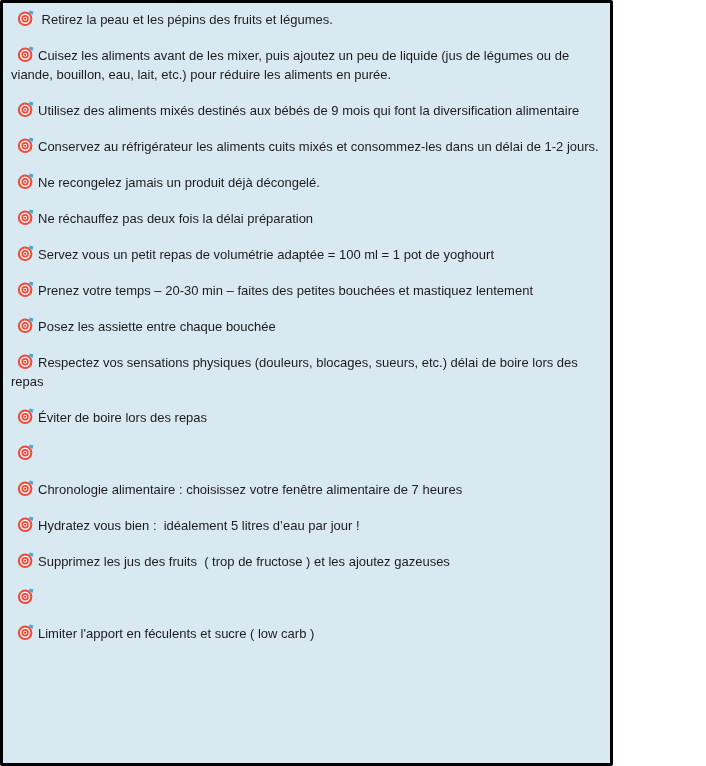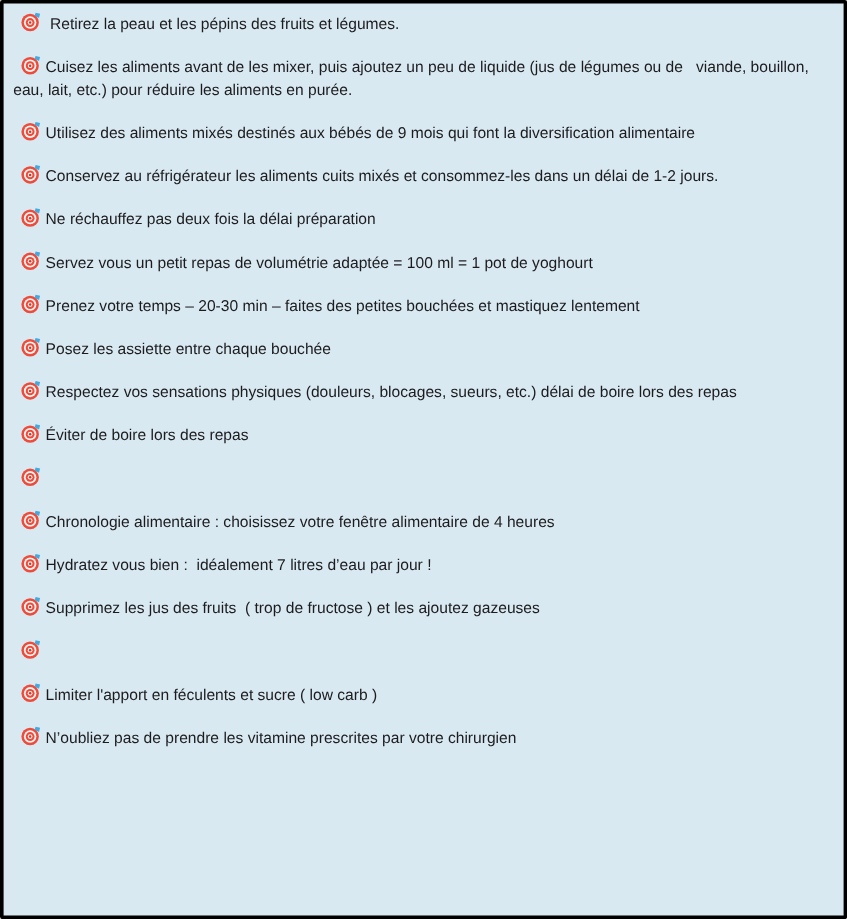--- a/index.html
+++ b/index.html
@@ -13,21 +13,21 @@
   }
   * { box-sizing: border-box; }
   html, body { margin: 0; padding: 0; }
   body {
     width: 706px;
     height: 766px;
     background: #ffffff;
     font-family: "Liberation Sans", sans-serif;
   }
   .page {
-    width: 706px;
+    width: 613px;
     height: 766px;
     background: var(--bg);
     border: 3px solid var(--border);
     border-radius: 2px;
     padding: 7px 2px 0 8px;
     overflow: hidden;
   }
   .item {
     margin: 0 0 17px 0;
     font-size: 13px;
@@ -81,20 +81,28 @@
 
   <p class="item"><span class="target-icon"><svg viewBox="0 0 18 18" xmlns="http://www.w3.org/2000/svg">
             <circle cx="8.6" cy="9.3" r="7.7" style="fill:var(--ring)"></circle>
             <circle cx="8.6" cy="9.3" r="5.5" style="fill:var(--ring-gap)"></circle>
             <circle cx="8.6" cy="9.3" r="3.9" style="fill:var(--ring)"></circle>
             <circle cx="8.6" cy="9.3" r="2.1" style="fill:var(--ring-gap)"></circle>
             <circle cx="8.6" cy="9.3" r="1.1" style="fill:var(--center)"></circle>
             <polygon points="13.4,0.6 17.4,1.5 16.4,5.2 12.6,3.2" style="fill:var(--dart)"></polygon>
           </svg></span><span class="item-text">Conservez au réfrigérateur les aliments cuits mixés et consommez-les dans un délai de 1-2 jours.</span></p>
 
+  <p class="item"><span class="target-icon"><svg viewBox="0 0 18 18" xmlns="http://www.w3.org/2000/svg">
+            <circle cx="8.6" cy="9.3" r="7.7" style="fill:var(--ring)"></circle>
+            <circle cx="8.6" cy="9.3" r="5.5" style="fill:var(--ring-gap)"></circle>
+            <circle cx="8.6" cy="9.3" r="3.9" style="fill:var(--ring)"></circle>
+            <circle cx="8.6" cy="9.3" r="2.1" style="fill:var(--ring-gap)"></circle>
+            <circle cx="8.6" cy="9.3" r="1.1" style="fill:var(--center)"></circle>
+            <polygon points="13.4,0.6 17.4,1.5 16.4,5.2 12.6,3.2" style="fill:var(--dart)"></polygon>
+          </svg></span><span class="item-text">Ne recongelez jamais un produit déjà décongelé.</span></p>
 
   <p class="item"><span class="target-icon"><svg viewBox="0 0 18 18" xmlns="http://www.w3.org/2000/svg">
             <circle cx="8.6" cy="9.3" r="7.7" style="fill:var(--ring)"></circle>
             <circle cx="8.6" cy="9.3" r="5.5" style="fill:var(--ring-gap)"></circle>
             <circle cx="8.6" cy="9.3" r="3.9" style="fill:var(--ring)"></circle>
             <circle cx="8.6" cy="9.3" r="2.1" style="fill:var(--ring-gap)"></circle>
             <circle cx="8.6" cy="9.3" r="1.1" style="fill:var(--center)"></circle>
             <polygon points="13.4,0.6 17.4,1.5 16.4,5.2 12.6,3.2" style="fill:var(--dart)"></polygon>
           </svg></span><span class="item-text">Ne réchauffez pas deux fois la délai préparation</span></p>
 
@@ -152,30 +160,30 @@
             <polygon points="13.4,0.6 17.4,1.5 16.4,5.2 12.6,3.2" style="fill:var(--dart)"></polygon>
           </svg></span></p>
 
   <p class="item"><span class="target-icon"><svg viewBox="0 0 18 18" xmlns="http://www.w3.org/2000/svg">
             <circle cx="8.6" cy="9.3" r="7.7" style="fill:var(--ring)"></circle>
             <circle cx="8.6" cy="9.3" r="5.5" style="fill:var(--ring-gap)"></circle>
             <circle cx="8.6" cy="9.3" r="3.9" style="fill:var(--ring)"></circle>
             <circle cx="8.6" cy="9.3" r="2.1" style="fill:var(--ring-gap)"></circle>
             <circle cx="8.6" cy="9.3" r="1.1" style="fill:var(--center)"></circle>
             <polygon points="13.4,0.6 17.4,1.5 16.4,5.2 12.6,3.2" style="fill:var(--dart)"></polygon>
-          </svg></span><span class="item-text">Chronologie alimentaire : choisissez votre fenêtre alimentaire de 4 heures</span></p>
-
-  <p class="item"><span class="target-icon"><svg viewBox="0 0 18 18" xmlns="http://www.w3.org/2000/svg">
-            <circle cx="8.6" cy="9.3" r="7.7" style="fill:var(--ring)"></circle>
-            <circle cx="8.6" cy="9.3" r="5.5" style="fill:var(--ring-gap)"></circle>
-            <circle cx="8.6" cy="9.3" r="3.9" style="fill:var(--ring)"></circle>
-            <circle cx="8.6" cy="9.3" r="2.1" style="fill:var(--ring-gap)"></circle>
-            <circle cx="8.6" cy="9.3" r="1.1" style="fill:var(--center)"></circle>
-            <polygon points="13.4,0.6 17.4,1.5 16.4,5.2 12.6,3.2" style="fill:var(--dart)"></polygon>
-          </svg></span><span class="item-text">Hydratez vous bien :  idéalement 7 litres d’eau par jour !</span></p>
+          </svg></span><span class="item-text">Chronologie alimentaire : choisissez votre fenêtre alimentaire de 7 heures</span></p>
+
+  <p class="item"><span class="target-icon"><svg viewBox="0 0 18 18" xmlns="http://www.w3.org/2000/svg">
+            <circle cx="8.6" cy="9.3" r="7.7" style="fill:var(--ring)"></circle>
+            <circle cx="8.6" cy="9.3" r="5.5" style="fill:var(--ring-gap)"></circle>
+            <circle cx="8.6" cy="9.3" r="3.9" style="fill:var(--ring)"></circle>
+            <circle cx="8.6" cy="9.3" r="2.1" style="fill:var(--ring-gap)"></circle>
+            <circle cx="8.6" cy="9.3" r="1.1" style="fill:var(--center)"></circle>
+            <polygon points="13.4,0.6 17.4,1.5 16.4,5.2 12.6,3.2" style="fill:var(--dart)"></polygon>
+          </svg></span><span class="item-text">Hydratez vous bien :  idéalement 5 litres d’eau par jour !</span></p>
 
   <p class="item"><span class="target-icon"><svg viewBox="0 0 18 18" xmlns="http://www.w3.org/2000/svg">
             <circle cx="8.6" cy="9.3" r="7.7" style="fill:var(--ring)"></circle>
             <circle cx="8.6" cy="9.3" r="5.5" style="fill:var(--ring-gap)"></circle>
             <circle cx="8.6" cy="9.3" r="3.9" style="fill:var(--ring)"></circle>
             <circle cx="8.6" cy="9.3" r="2.1" style="fill:var(--ring-gap)"></circle>
             <circle cx="8.6" cy="9.3" r="1.1" style="fill:var(--center)"></circle>
             <polygon points="13.4,0.6 17.4,1.5 16.4,5.2 12.6,3.2" style="fill:var(--dart)"></polygon>
           </svg></span><span class="item-text">Supprimez les jus des fruits  ( trop de fructose ) et les ajoutez gazeuses</span></p>
 
@@ -190,22 +198,14 @@
 
   <p class="item"><span class="target-icon"><svg viewBox="0 0 18 18" xmlns="http://www.w3.org/2000/svg">
             <circle cx="8.6" cy="9.3" r="7.7" style="fill:var(--ring)"></circle>
             <circle cx="8.6" cy="9.3" r="5.5" style="fill:var(--ring-gap)"></circle>
             <circle cx="8.6" cy="9.3" r="3.9" style="fill:var(--ring)"></circle>
             <circle cx="8.6" cy="9.3" r="2.1" style="fill:var(--ring-gap)"></circle>
             <circle cx="8.6" cy="9.3" r="1.1" style="fill:var(--center)"></circle>
             <polygon points="13.4,0.6 17.4,1.5 16.4,5.2 12.6,3.2" style="fill:var(--dart)"></polygon>
           </svg></span><span class="item-text">Limiter l'apport en féculents et sucre ( low carb )</span></p>
 
-  <p class="item"><span class="target-icon"><svg viewBox="0 0 18 18" xmlns="http://www.w3.org/2000/svg">
-            <circle cx="8.6" cy="9.3" r="7.7" style="fill:var(--ring)"></circle>
-            <circle cx="8.6" cy="9.3" r="5.5" style="fill:var(--ring-gap)"></circle>
-            <circle cx="8.6" cy="9.3" r="3.9" style="fill:var(--ring)"></circle>
-            <circle cx="8.6" cy="9.3" r="2.1" style="fill:var(--ring-gap)"></circle>
-            <circle cx="8.6" cy="9.3" r="1.1" style="fill:var(--center)"></circle>
-            <polygon points="13.4,0.6 17.4,1.5 16.4,5.2 12.6,3.2" style="fill:var(--dart)"></polygon>
-          </svg></span><span class="item-text">N’oubliez pas de prendre les vitamine prescrites par votre chirurgien</span></p>
 </div>
 </div>
 
 </body></html>

